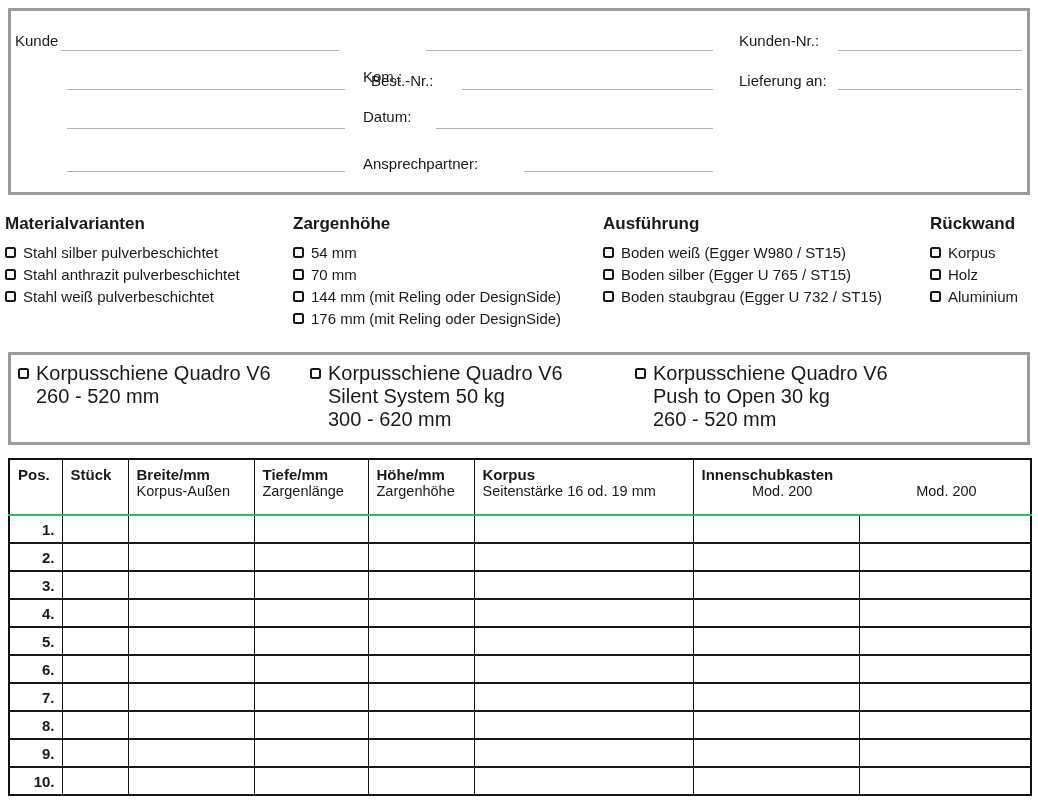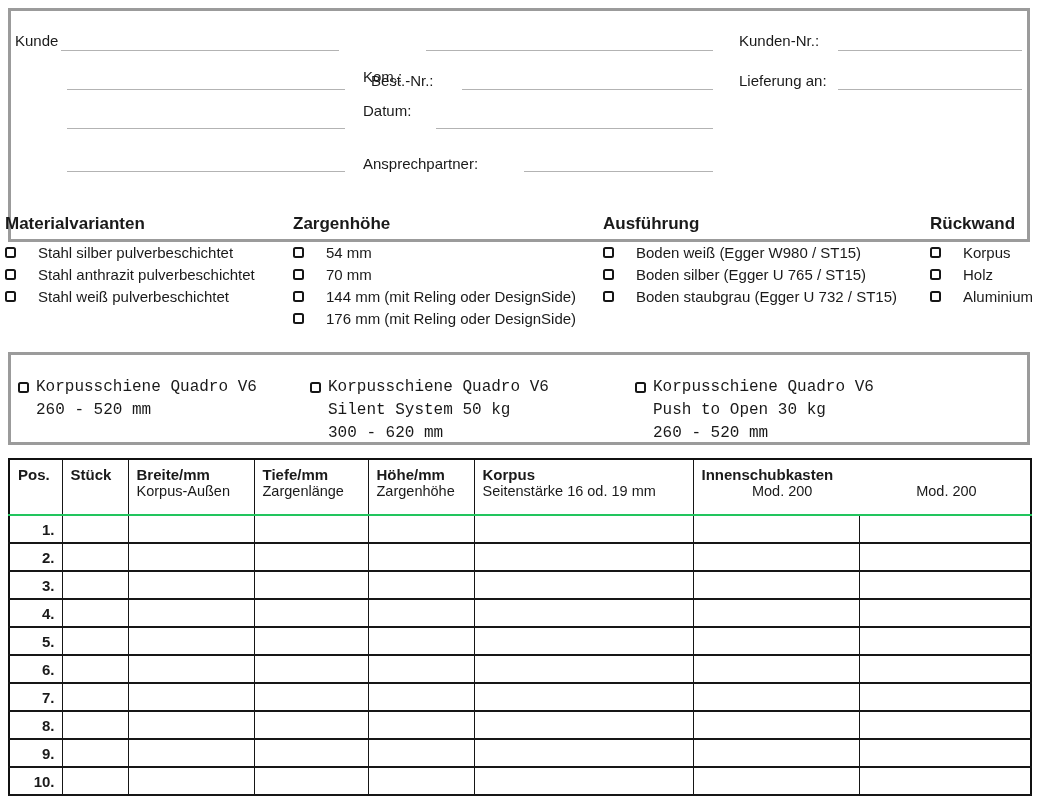--- a/index.html
+++ b/index.html
@@ -2,34 +2,34 @@
 <html><head>
 <meta charset="utf-8">
 <style>
   * { margin:0; padding:0; box-sizing:border-box; }
   html,body { background:#ffffff; }
   body { font-family:"Liberation Sans","DejaVu Sans",sans-serif; color:#1a1a1a; }
   .page { position:relative; width:1038px; height:800px; background:#fff; overflow:hidden; }
 
   
   .box { position:absolute; border:3px solid #9b9b9b; background:#fff; }
-  .top-box { left:8px; top:8px; width:1022px; height:234px; }
+  .top-box { left:8px; top:8px; width:1022px; height:187px; }
   .mid-box { left:8px; top:352px; width:1022px; height:93px; }
 
   .lbl { position:absolute; font-size:15px; line-height:16px; white-space:nowrap; }
   .wline { position:absolute; height:0; border-bottom:1.5px solid #b3b3b3; cursor:text; }
 
   
   .opt-col { position:absolute; top:215px; }
   .opt-title { font-size:17px; font-weight:bold; line-height:18px; margin-bottom:8px; white-space:nowrap; }
-  .opt-item { display:flex; align-items:center; gap:22px; height:22px; font-size:15px; white-space:nowrap; cursor:pointer; }
+  .opt-item { display:flex; align-items:center; gap:7px; height:22px; font-size:15px; white-space:nowrap; cursor:pointer; }
   .cb { flex:0 0 auto; display:inline-block; width:11px; height:11px; border:2px solid #161616; border-radius:2.5px; background:#fff; }
 
   
-  .ks-item { position:absolute; top:21px; font-size:16px; line-height:23px; white-space:nowrap;font-family:Liberation Mono, monospace; }
+  .ks-item { position:absolute; top:7px; font-size:20px; line-height:23px; white-space:nowrap; }
   .ks-line1 { display:flex; align-items:center; gap:7px; cursor:pointer; }
   .ks-sub { padding-left:18px; }
 
   
   .order-table { position:absolute; left:8px; top:458px; width:1022px;
                  border-collapse:collapse; table-layout:fixed; background:#fff;
                  border:2.5px solid #111; }
   .order-table th, .order-table td { border:1px solid #161616; }
   .order-table thead th { height:56px; vertical-align:top; padding:6px 0 0 8px;
                           text-align:left; border-bottom:2px solid #22c55e; }
@@ -52,21 +52,21 @@
     <span class="lbl" style="left:4px;top:22px;">Kunde</span>
     <div class="wline" style="left:50px;top:39px;width:278px;"></div>
     <div class="wline" style="left:56px;top:78px;width:278px;"></div>
     <div class="wline" style="left:56px;top:117px;width:278px;"></div>
     <div class="wline" style="left:56px;top:160px;width:278px;"></div>
 
     <span class="lbl" style="left:352px;top:22px;margin-top:36px;">Kom.:</span>
     <div class="wline" style="left:415px;top:39px;width:287px;"></div>
     <span class="lbl" style="left:360px;top:62px;">Best.-Nr.:</span>
     <div class="wline" style="left:451px;top:78px;width:251px;"></div>
-    <span class="lbl" style="left:352px;top:92px;">Datum:</span>
+    <span class="lbl" style="left:352px;top:98px;">Datum:</span>
     <div class="wline" style="left:425px;top:117px;width:277px;"></div>
     <span class="lbl" style="left:352px;top:145px;">Ansprechpartner:</span>
     <div class="wline" style="left:513px;top:160px;width:189px;"></div>
 
     <span class="lbl" style="left:728px;top:22px;">Kunden-Nr.:</span>
     <div class="wline" style="left:827px;top:39px;width:184px;"></div>
     <span class="lbl" style="left:728px;top:62px;">Lieferung an:</span>
     <div class="wline" style="left:827px;top:78px;width:184px;"></div>
   </div>
 

